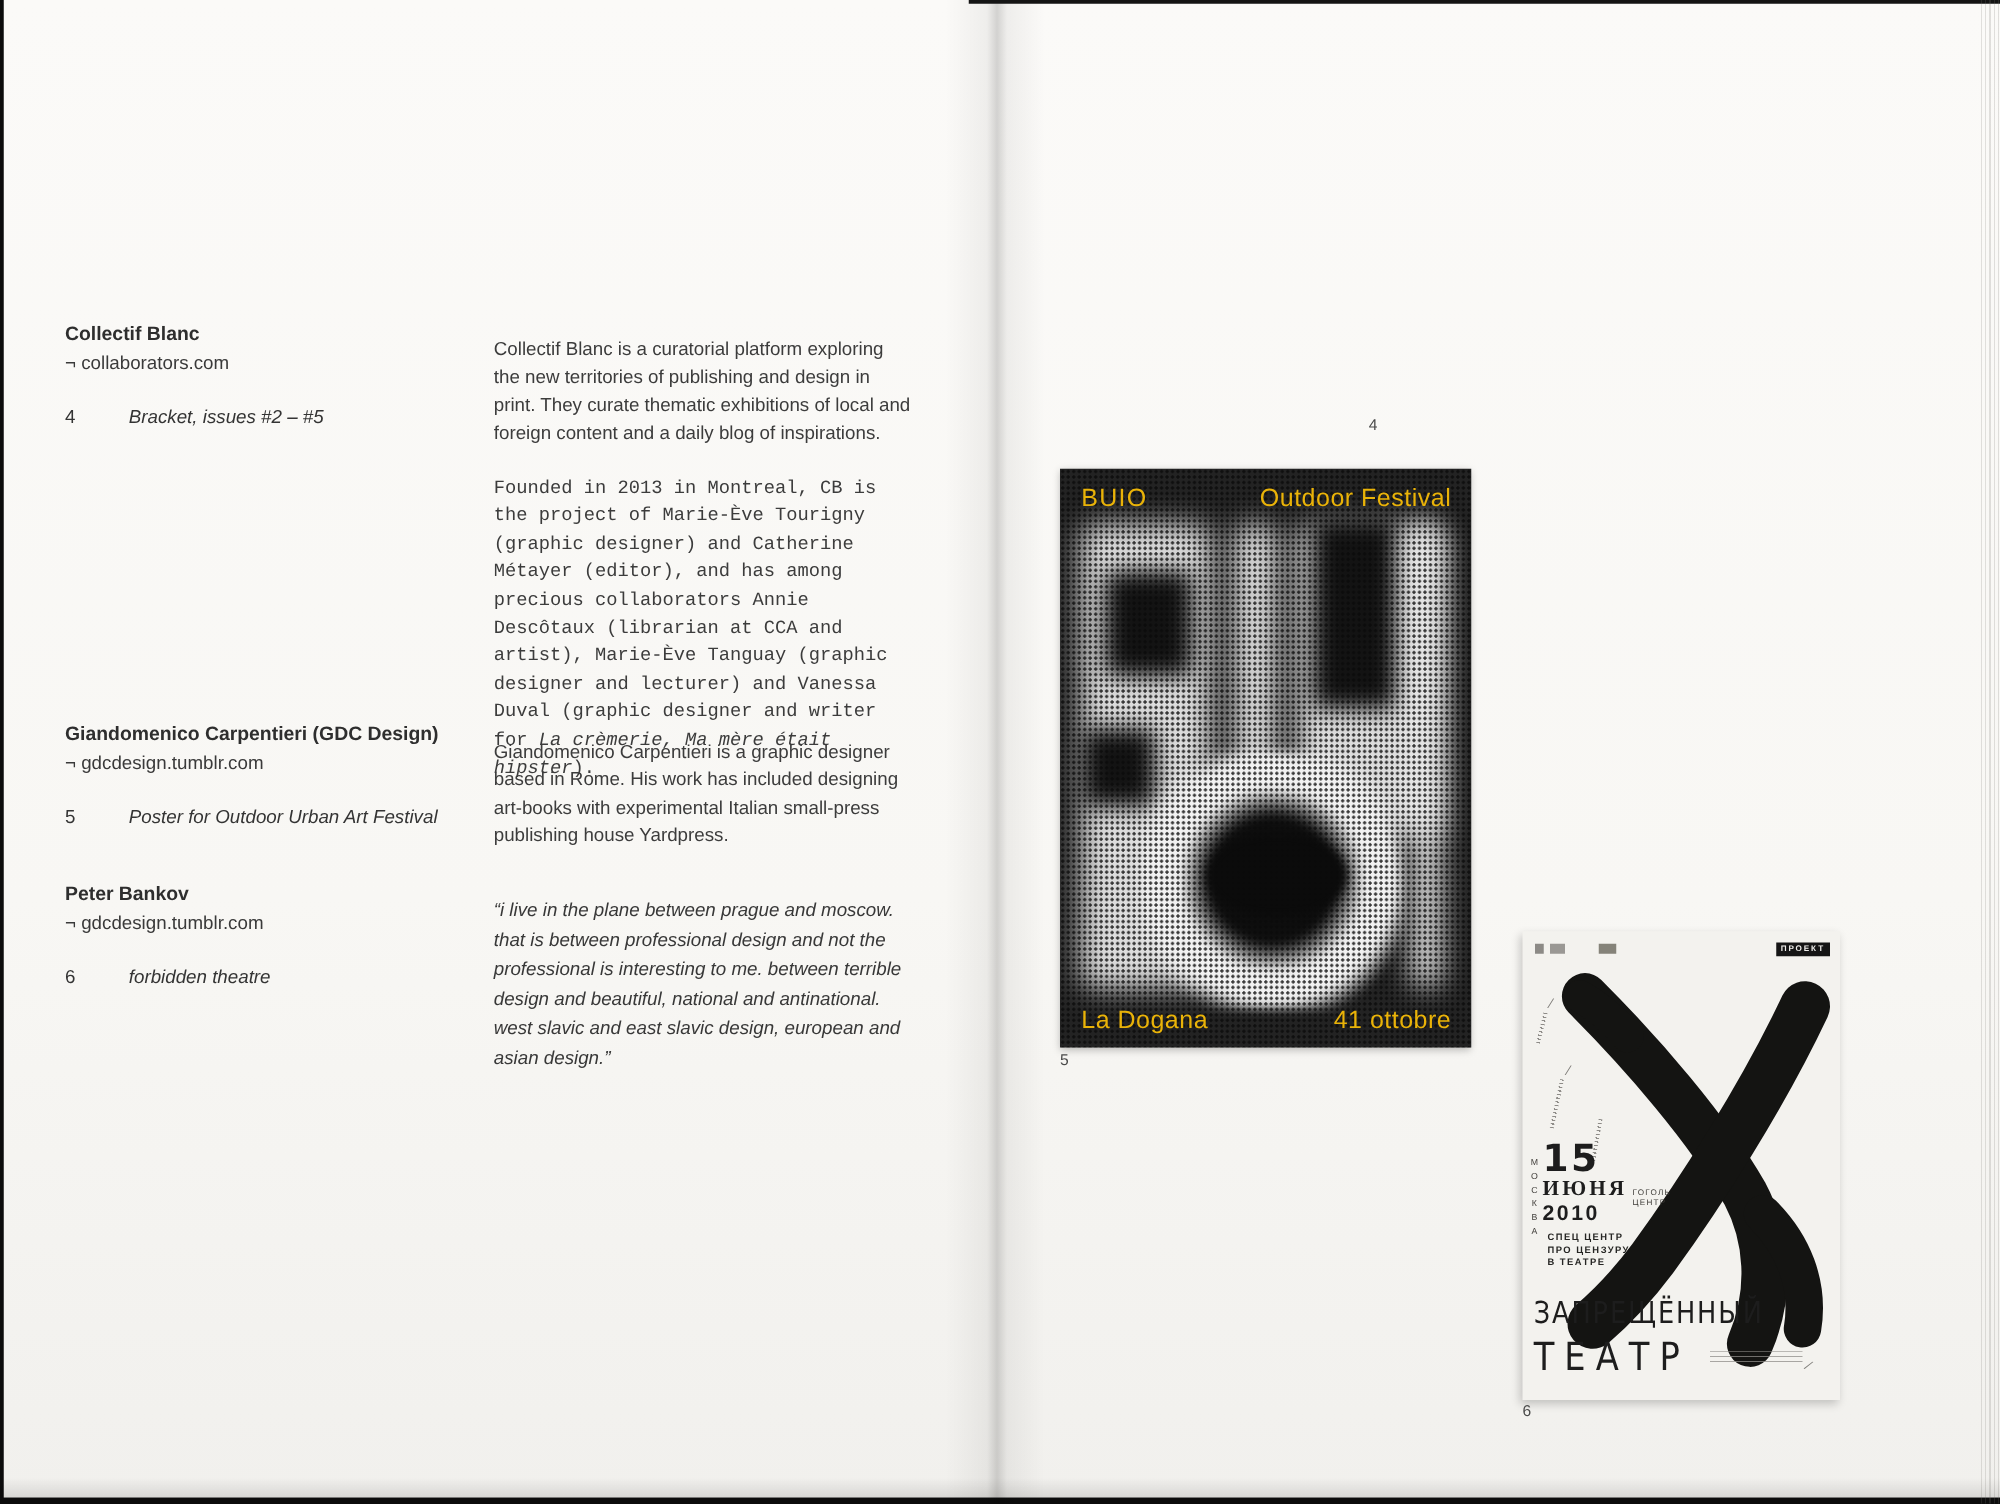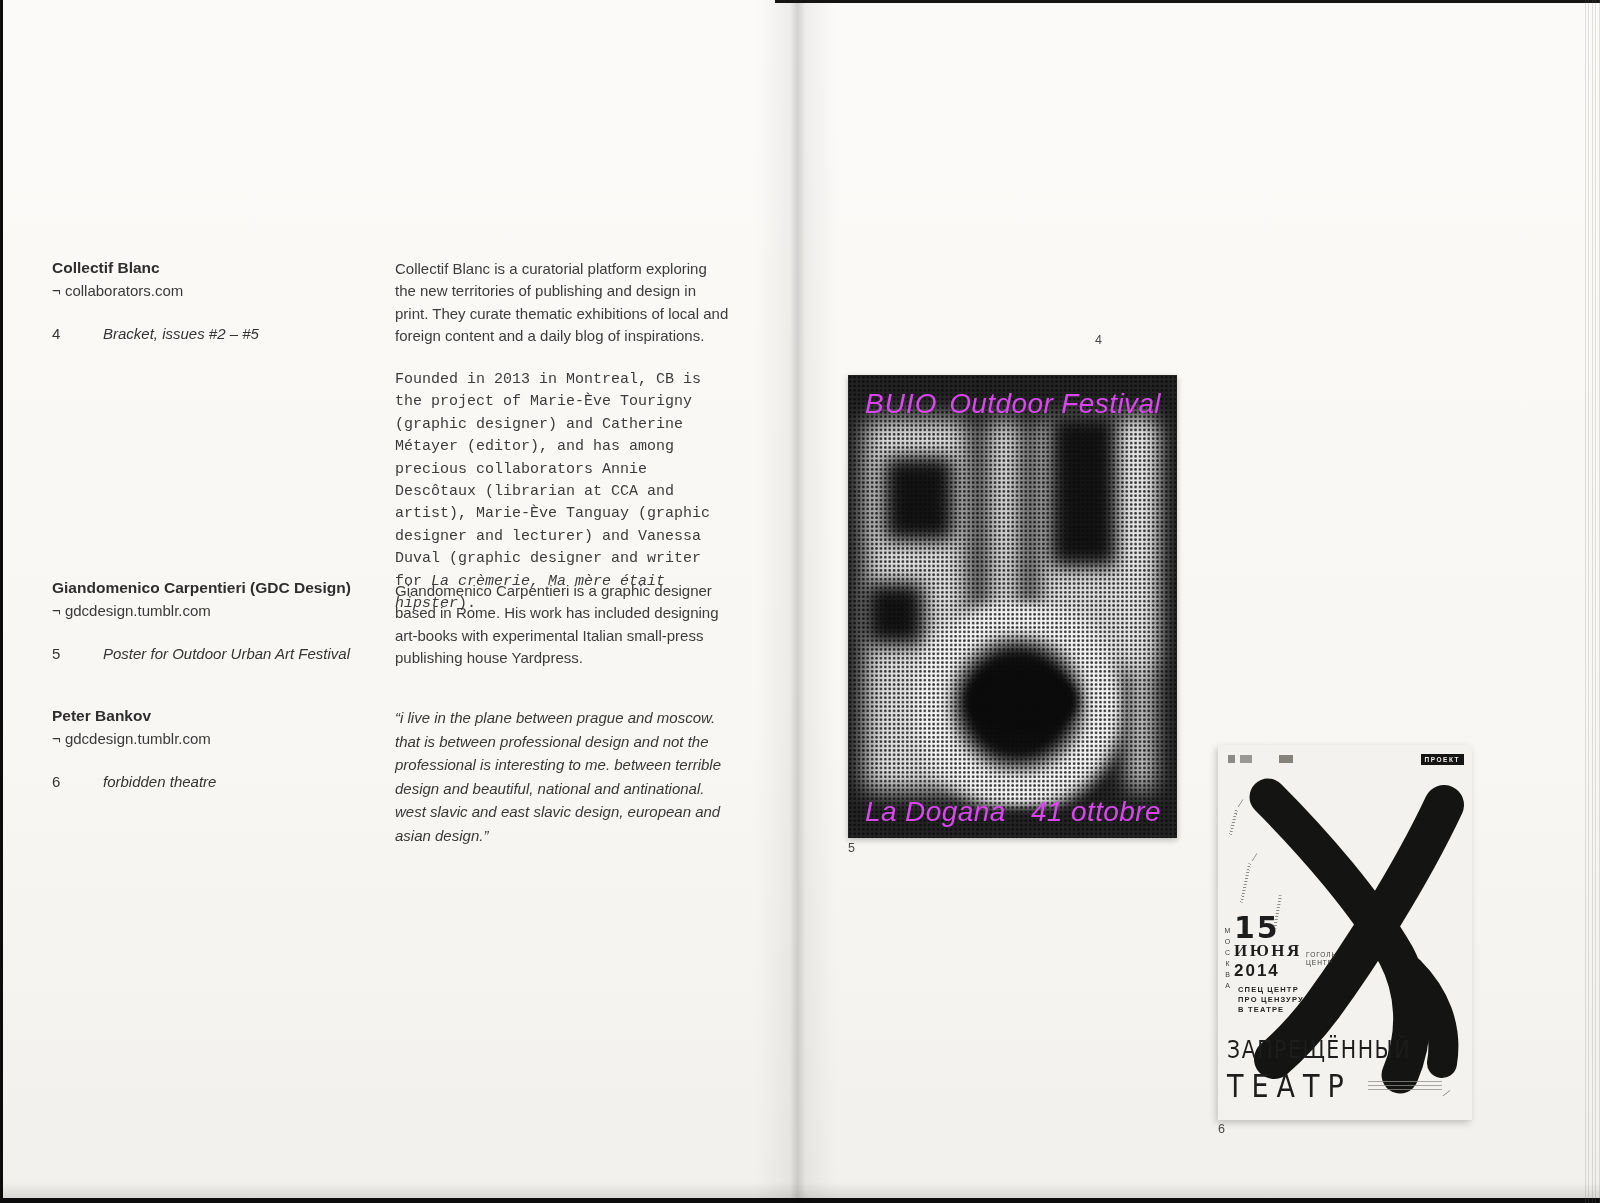--- a/index.html
+++ b/index.html
@@ -16,39 +16,39 @@
          background:repeating-linear-gradient(90deg,rgba(0,0,0,0) 0 2.5px,rgba(120,118,112,.28) 2.5px 3.5px);}
   #bottom-shade{position:absolute;left:0;bottom:5px;width:100%;height:16px;
          background:linear-gradient(rgba(0,0,0,0),rgba(0,0,0,.10));}
 
   
   .entry-name{font-weight:bold;font-size:15.5px;line-height:23px;color:#2e2e2e;margin:0;}
   .entry-url{font-size:15px;line-height:23px;color:#3a3a3a;}
   .work-row{display:flex;margin-top:21px;font-size:15px;line-height:22px;}
   .work-num{width:51px;flex:0 0 51px;}
   .work-title{font-style:italic;}
-  .para{width:336px;font-size:15px;line-height:22.4px;color:#3c3c3c;}
+  .para{width:336px;font-size:15px;line-height:22.4px;color:#3c3c3c;margin-top:11px;}
   .para .it{font-style:italic;}
   .quote{font-style:italic;line-height:23.6px;color:#383838;}
 
   .caption{font-size:12.5px;color:#4a4a4a;}
 
   
   #fig5{left:848px;top:375px;width:329px;height:463px;background:#232323;overflow:hidden;
         box-shadow:0 2px 6px rgba(0,0,0,.25);}
   .glow{position:absolute;background:#ededed;filter:blur(11px);opacity:.92;border-radius:12px;}
   .dark{position:absolute;background:#131313;filter:blur(9px);border-radius:10px;}
   .ring{position:absolute;left:64px;top:226px;width:212px;height:206px;filter:blur(4px);
         background:radial-gradient(circle at 50% 50%,#0e0e0e 0 34%,#f2f2f2 50% 66%,rgba(35,35,35,0) 78%);}
   .ring-eye{position:absolute;left:118px;top:292px;width:112px;height:66px;background:#0b0b0b;
         border-radius:50%;filter:blur(4px);}
   .halftone{position:absolute;inset:0;opacity:.8;
         background-image:radial-gradient(circle,#0a0a0a 1.05px,rgba(0,0,0,0) 1.55px);
         background-size:4.4px 4.4px;}
-  .p5-text{position:absolute;color:#d946ef;font-size:28px;font-weight:500;letter-spacing:.4px;z-index:5;font-style:italic;}
+  .p5-text{position:absolute;color:#eab308;font-size:20px;font-weight:500;letter-spacing:.4px;z-index:5;}
 
   
   #fig6{left:1218px;top:745px;width:254px;height:375px;background:#f3f2ee;overflow:hidden;
         box-shadow:-2px 3px 7px rgba(0,0,0,.2);color:#1d1d1d;}
   .f6-logos{left:10px;top:10px;display:flex;gap:5px;}
   .f6-logos i{display:block;width:7px;height:8px;background:#8c8a86;}
   .f6-tag{right:8px;top:9px;background:#151515;color:#f0efec;font-size:6.5px;letter-spacing:1.5px;
         padding:2px 4px;font-weight:bold;}
   .f6-note{width:3px;height:26px;background:repeating-linear-gradient(0deg,#8e8c88 0 1px,rgba(0,0,0,0) 1px 3px);}
   .slash{color:#7d7b77;font-size:11px;}
@@ -160,21 +160,21 @@
       <div class="abs slash" style="left:22px;top:52px;">∕</div>
       <div class="abs f6-note" style="left:26px;top:118px;transform:rotate(12deg);height:40px;"></div>
       <div class="abs slash" style="left:36px;top:106px;">∕</div>
       <div class="abs f6-note" style="left:58px;top:150px;transform:rotate(10deg);height:34px;"></div>
 
       <div class="abs f6-city" style="left:6px;top:182px;height:96px;">МОСКВА</div>
 
       <div class="abs" style="left:16px;top:170px;">
         <div class="f6-day">15</div>
         <div class="f6-month">ИЮНЯ</div>
-        <div class="f6-year">2014</div>
+        <div class="f6-year">2010</div>
       </div>
       <div class="abs f6-venue" style="left:88px;top:206px;">
         <div>ГОГОЛЬ</div>
         <div>ЦЕНТР</div>
       </div>
       <div class="abs f6-spec" style="left:20px;top:240px;">
         <div>СПЕЦ ЦЕНТР</div>
         <div>ПРО ЦЕНЗУРУ</div>
         <div>В ТЕАТРЕ</div>
       </div>

